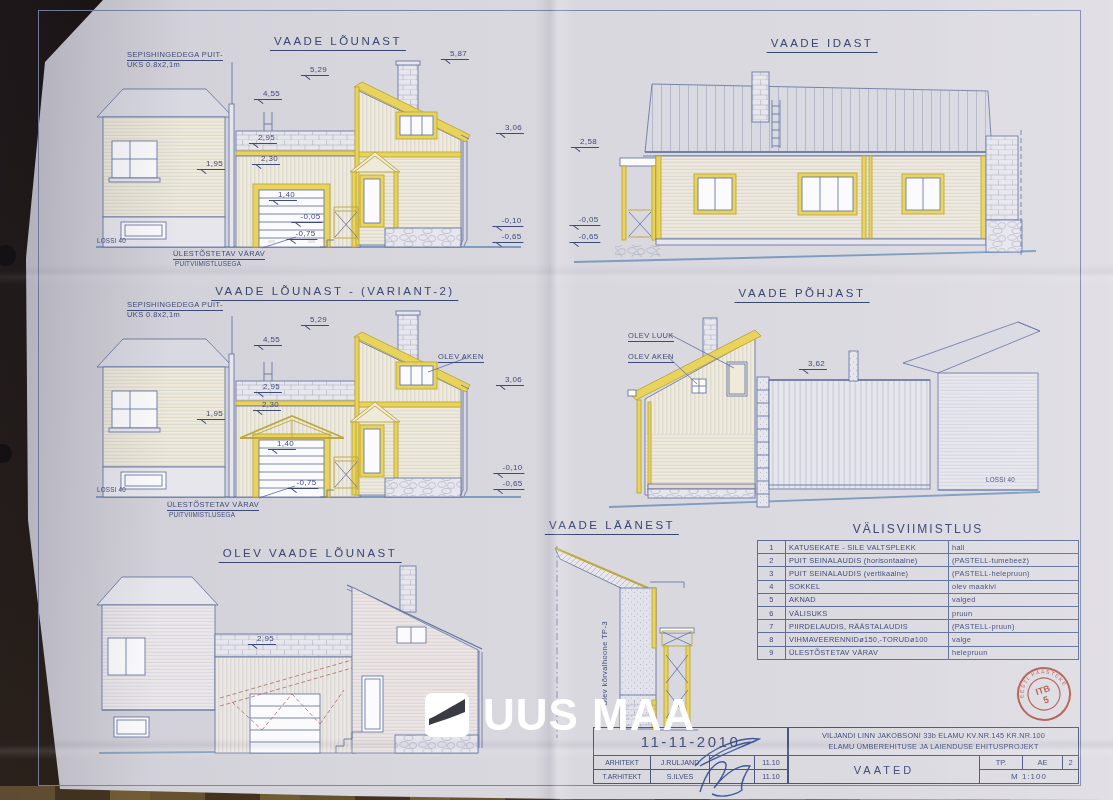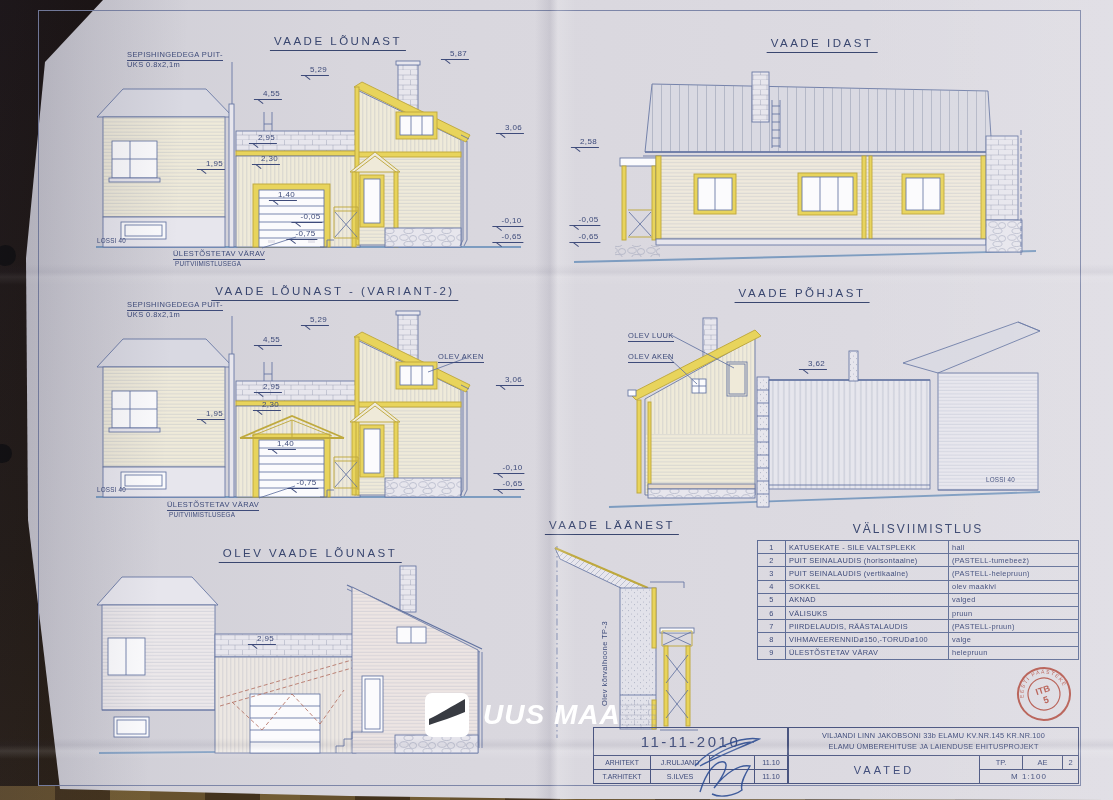--- a/index.html
+++ b/index.html
@@ -59,21 +59,21 @@
   .tb-r3d{left:161px;top:42px;width:34px;height:15px;font-size:7.2px;}
   .tb-proj{left:195px;top:0;width:291px;height:29px;flex-direction:column;font-size:7.3px;line-height:1.5;letter-spacing:.2px;text-align:center;}
   .tb-sheet{left:195px;top:28px;width:192px;height:29px;font-size:11px;letter-spacing:3px;}
   .tb-tp{left:386px;top:28px;width:44px;height:15px;font-size:7.5px;}
   .tb-ae{left:429px;top:28px;width:41px;height:15px;font-size:7.5px;}
   .tb-no{left:469px;top:28px;width:17px;height:15px;font-size:7.5px;}
   .tb-scale{left:386px;top:42px;width:100px;height:15px;font-size:8px;letter-spacing:1px;}
   #sig-svg{position:absolute;left:593px;top:720px;z-index:26;}
   
   #logo{position:absolute;left:424px;top:692px;display:flex;align-items:center;gap:13px;z-index:40;}
-  .logo-text{font-size:28px;font-weight:800;color:#fff;letter-spacing:1px;line-height:1;font-style:italic;}
+  .logo-text{font-size:44px;font-weight:800;color:#fff;letter-spacing:1px;line-height:1;}
   #stamp{position:absolute;left:1006px;top:656px;z-index:28;opacity:.88;}
   
   #shade{position:absolute;left:0;top:0;width:100%;height:100%;z-index:38;pointer-events:none;
     background-image:
       linear-gradient(93deg,rgba(45,42,66,.22) 0px,rgba(45,42,66,.10) 90px,rgba(45,42,66,0) 190px),
       linear-gradient(90deg,rgba(0,0,0,0) 535px,rgba(58,56,84,.10) 550px,rgba(255,255,255,.16) 558px,rgba(0,0,0,0) 576px),
       linear-gradient(180deg,rgba(0,0,0,0) 738px,rgba(58,56,84,.08) 745px,rgba(255,255,255,.12) 751px,rgba(0,0,0,0) 759px),
       linear-gradient(180deg,rgba(0,0,0,0) 264px,rgba(58,56,84,.06) 272px,rgba(255,255,255,.08) 277px,rgba(0,0,0,0) 285px),
       linear-gradient(270deg,rgba(255,255,255,.10) 0px,rgba(255,255,255,0) 280px);}
 </style>

